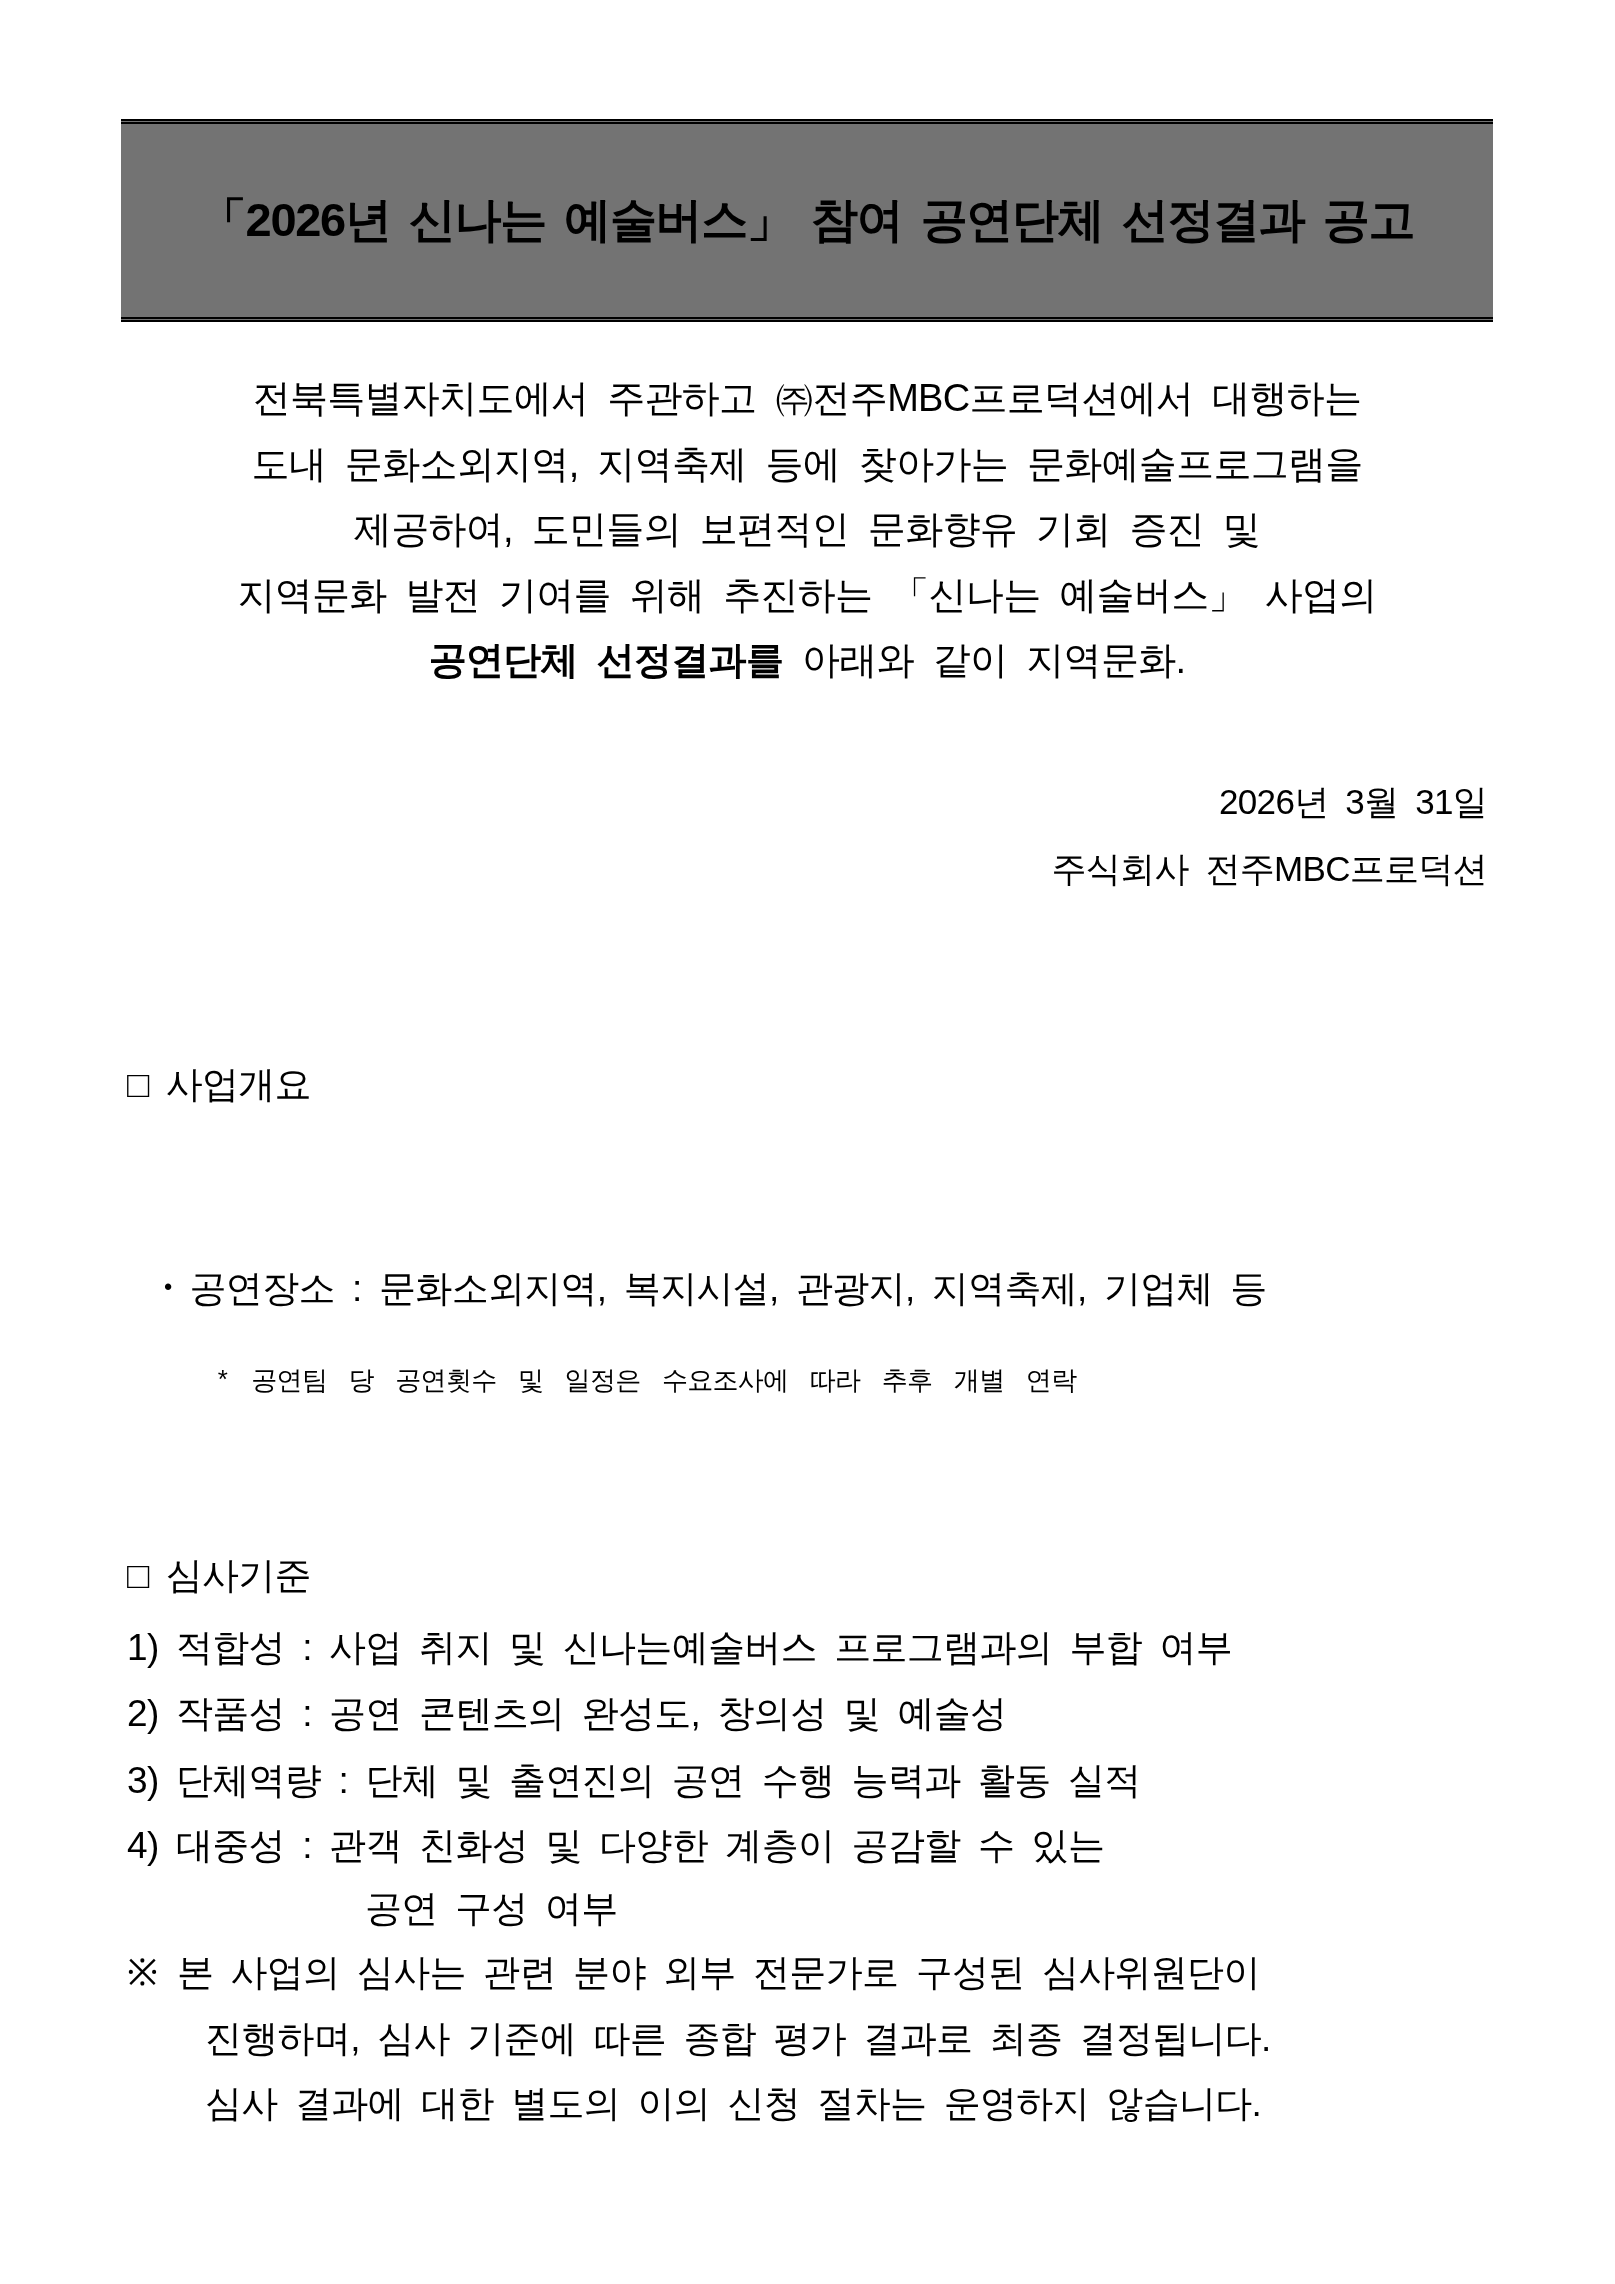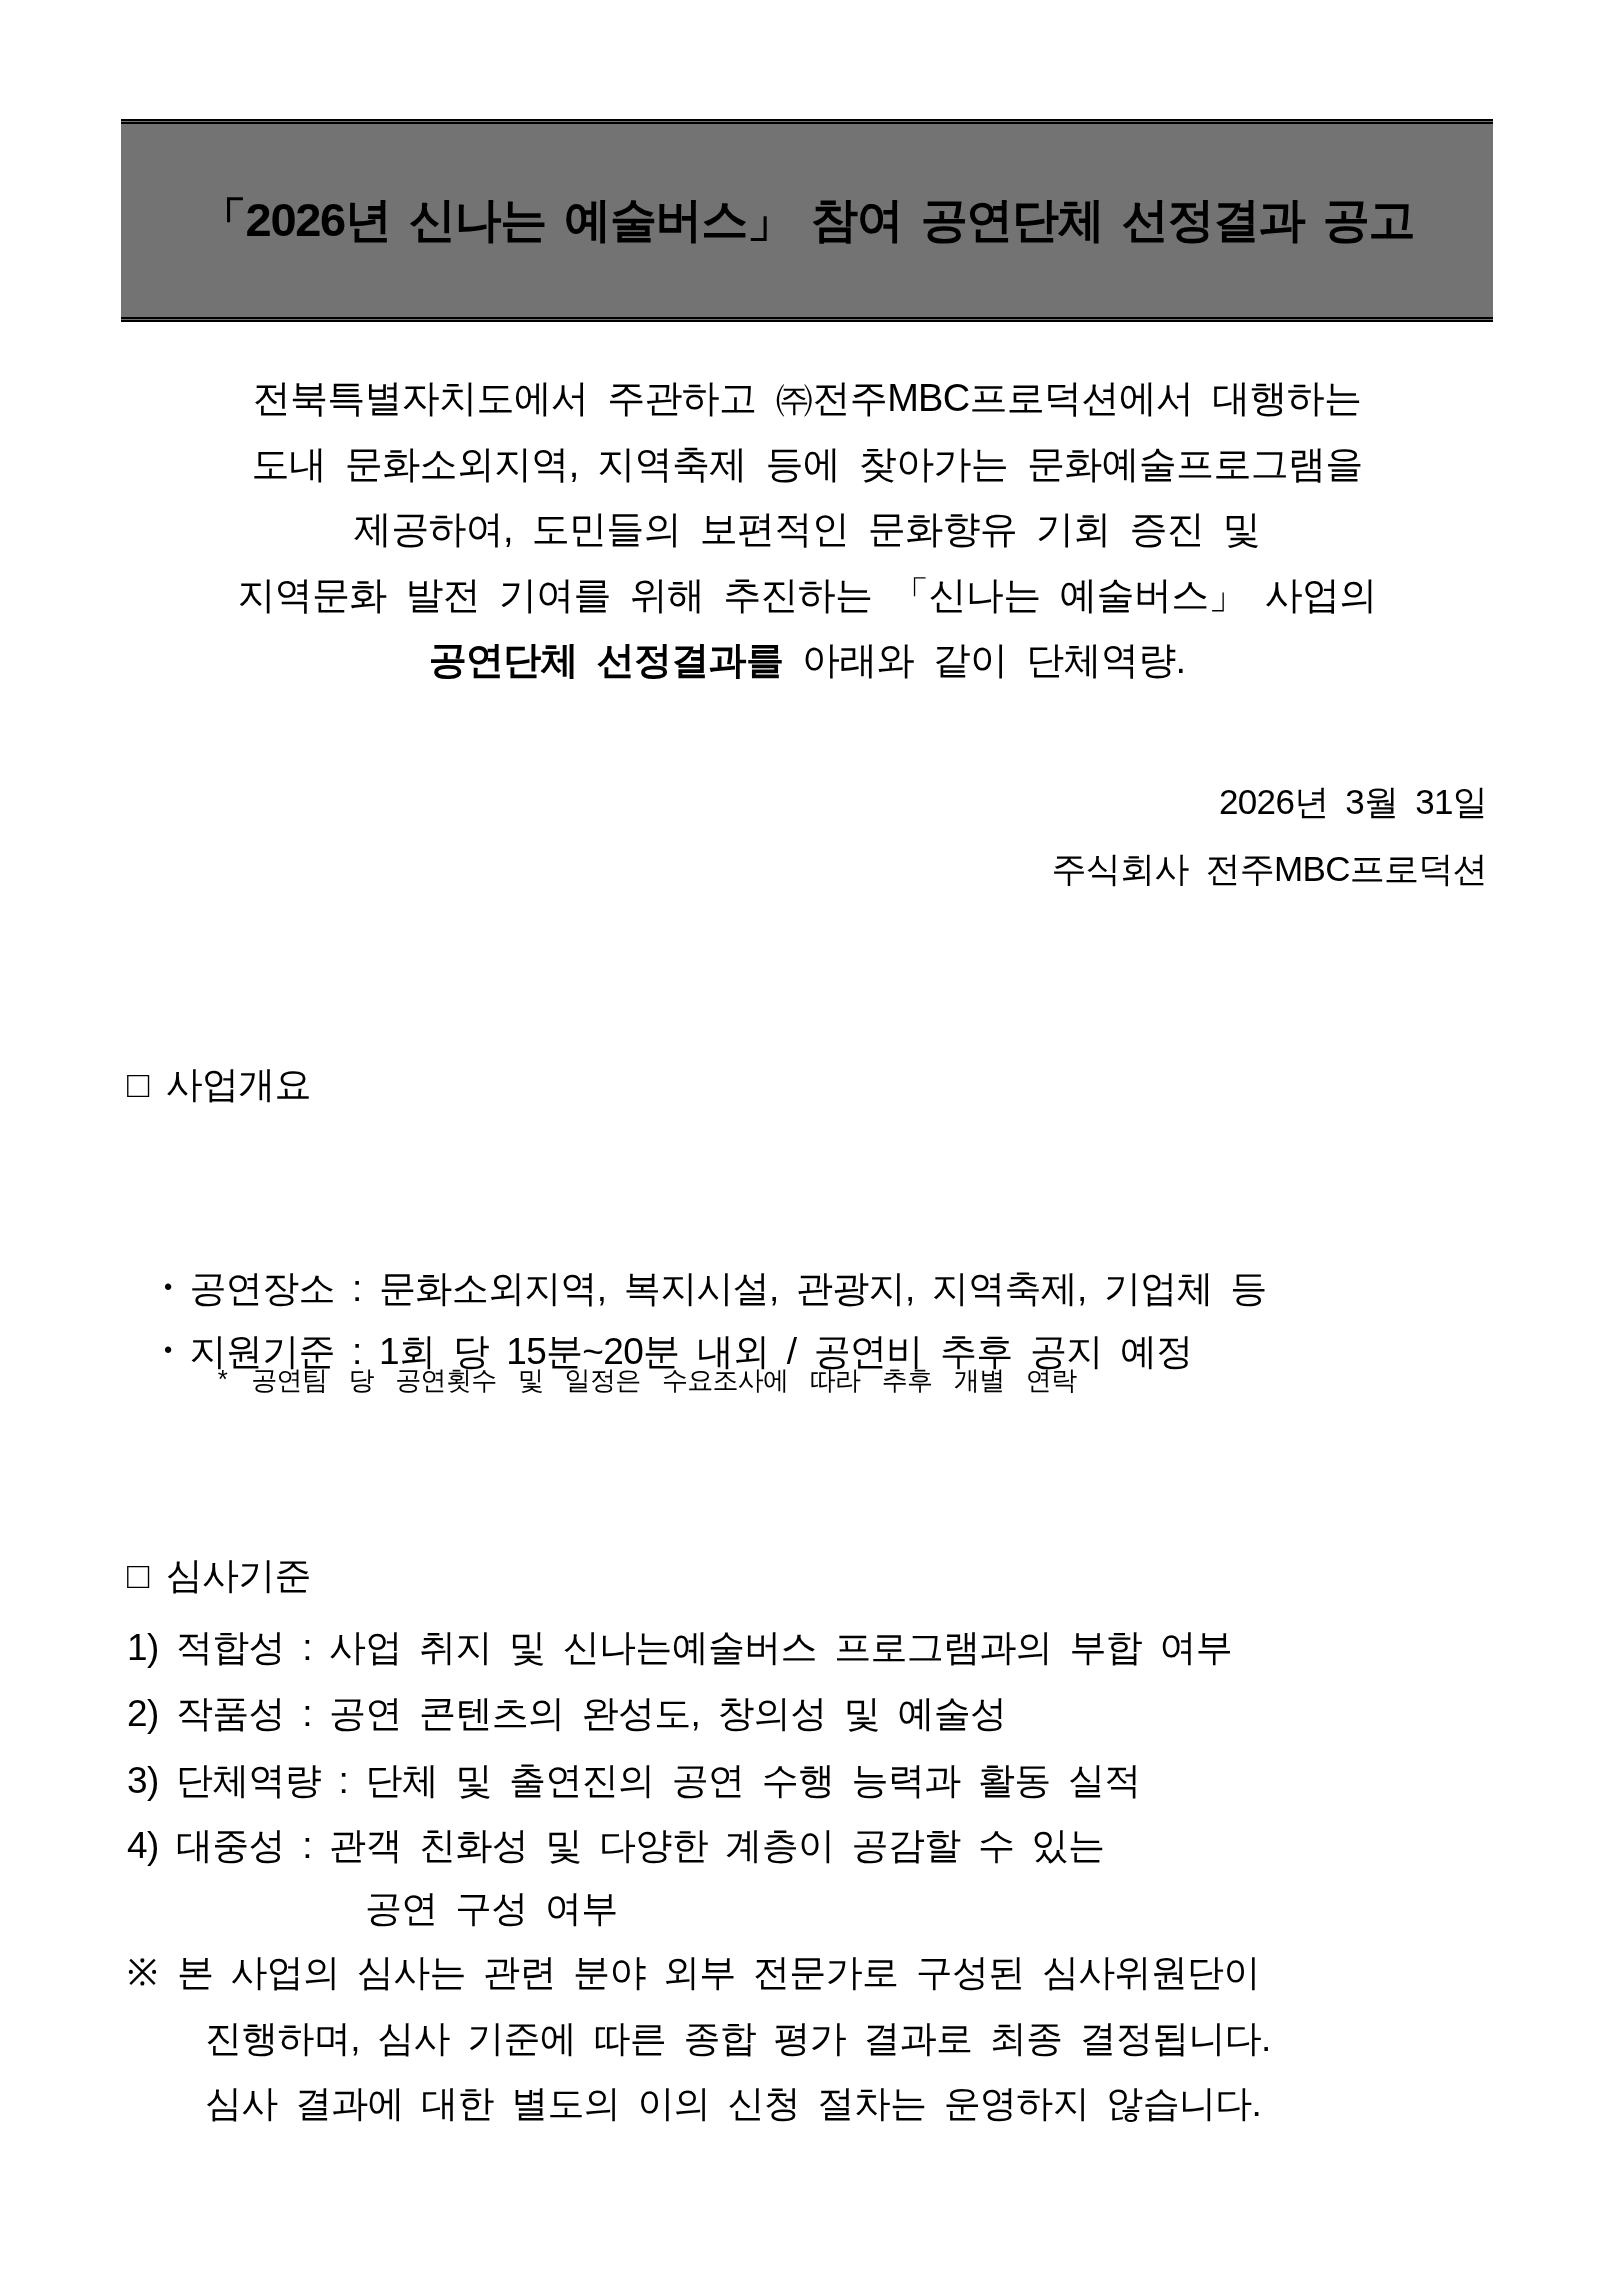--- a/index.html
+++ b/index.html
@@ -140,29 +140,28 @@
 <div class="page">
 
   <div class="banner" style="background: #737373;">
     <div class="banner-title">「2026년 신나는 예술버스」 참여 공연단체 선정결과 공고</div>
   </div>
 
   <p class="abs intro-line" style="top:377px">전북특별자치도에서 주관하고 ㈜전주MBC프로덕션에서 대행하는</p>
   <p class="abs intro-line" style="top:443px">도내 문화소외지역, 지역축제 등에 찾아가는 문화예술프로그램을</p>
   <p class="abs intro-line" style="top:508px">제공하여, 도민들의 보편적인 문화향유 기회 증진 및</p>
   <p class="abs intro-line" style="top:574px">지역문화 발전 기여를 위해 추진하는 「신나는 예술버스」 사업의</p>
-  <p class="abs intro-line" style="top:639px"><span class="b">공연단체 선정결과를</span><span> 아래와 같이 단체역량.</span></p>
+  <p class="abs intro-line" style="top:639px"><span class="b">공연단체 선정결과를</span><span> 아래와 같이 지역문화.</span></p>
 
   <p class="abs date-line" style="top:782px">2026년 3월 31일</p>
   <p class="abs date-line" style="top:849px">주식회사 전주MBC프로덕션</p>
 
   <p class="abs sec-heading" style="top:1064px"><span class="marker">□</span><span>사업개요</span></p>
 
   <p class="abs bullet-line" style="top:1268px"><span class="marker">•</span><span>공연장소 : 문화소외지역, 복지시설, 관광지, 지역축제, 기업체 등</span></p>
-  <p class="abs bullet-line" style="top:1331px"><span class="marker">•</span><span>지원기준 : 1회 당 15분~20분 내외 / 공연비 추후 공지 예정</span></p>
 
   <p class="abs sub-note" style="top:1368px">* 공연팀 당 공연횟수 및 일정은 수요조사에 따라 추후 개별 연락</p>
 
   <p class="abs sec-heading" style="top:1555px"><span class="marker">□</span><span>심사기준</span></p>
 
   <p class="abs criteria-item" style="top:1627px">1) 적합성 : 사업 취지 및 신나는예술버스 프로그램과의 부합 여부</p>
   <p class="abs criteria-item" style="top:1693px">2) 작품성 : 공연 콘텐츠의 완성도, 창의성 및 예술성</p>
   <p class="abs criteria-item" style="top:1760px">3) 단체역량 : 단체 및 출연진의 공연 수행 능력과 활동 실적</p>
   <p class="abs criteria-item" style="top:1825px">4) 대중성 : 관객 친화성 및 다양한 계층이 공감할 수 있는</p>
   <p class="abs criteria-cont" style="top:1888px">공연 구성 여부</p>

